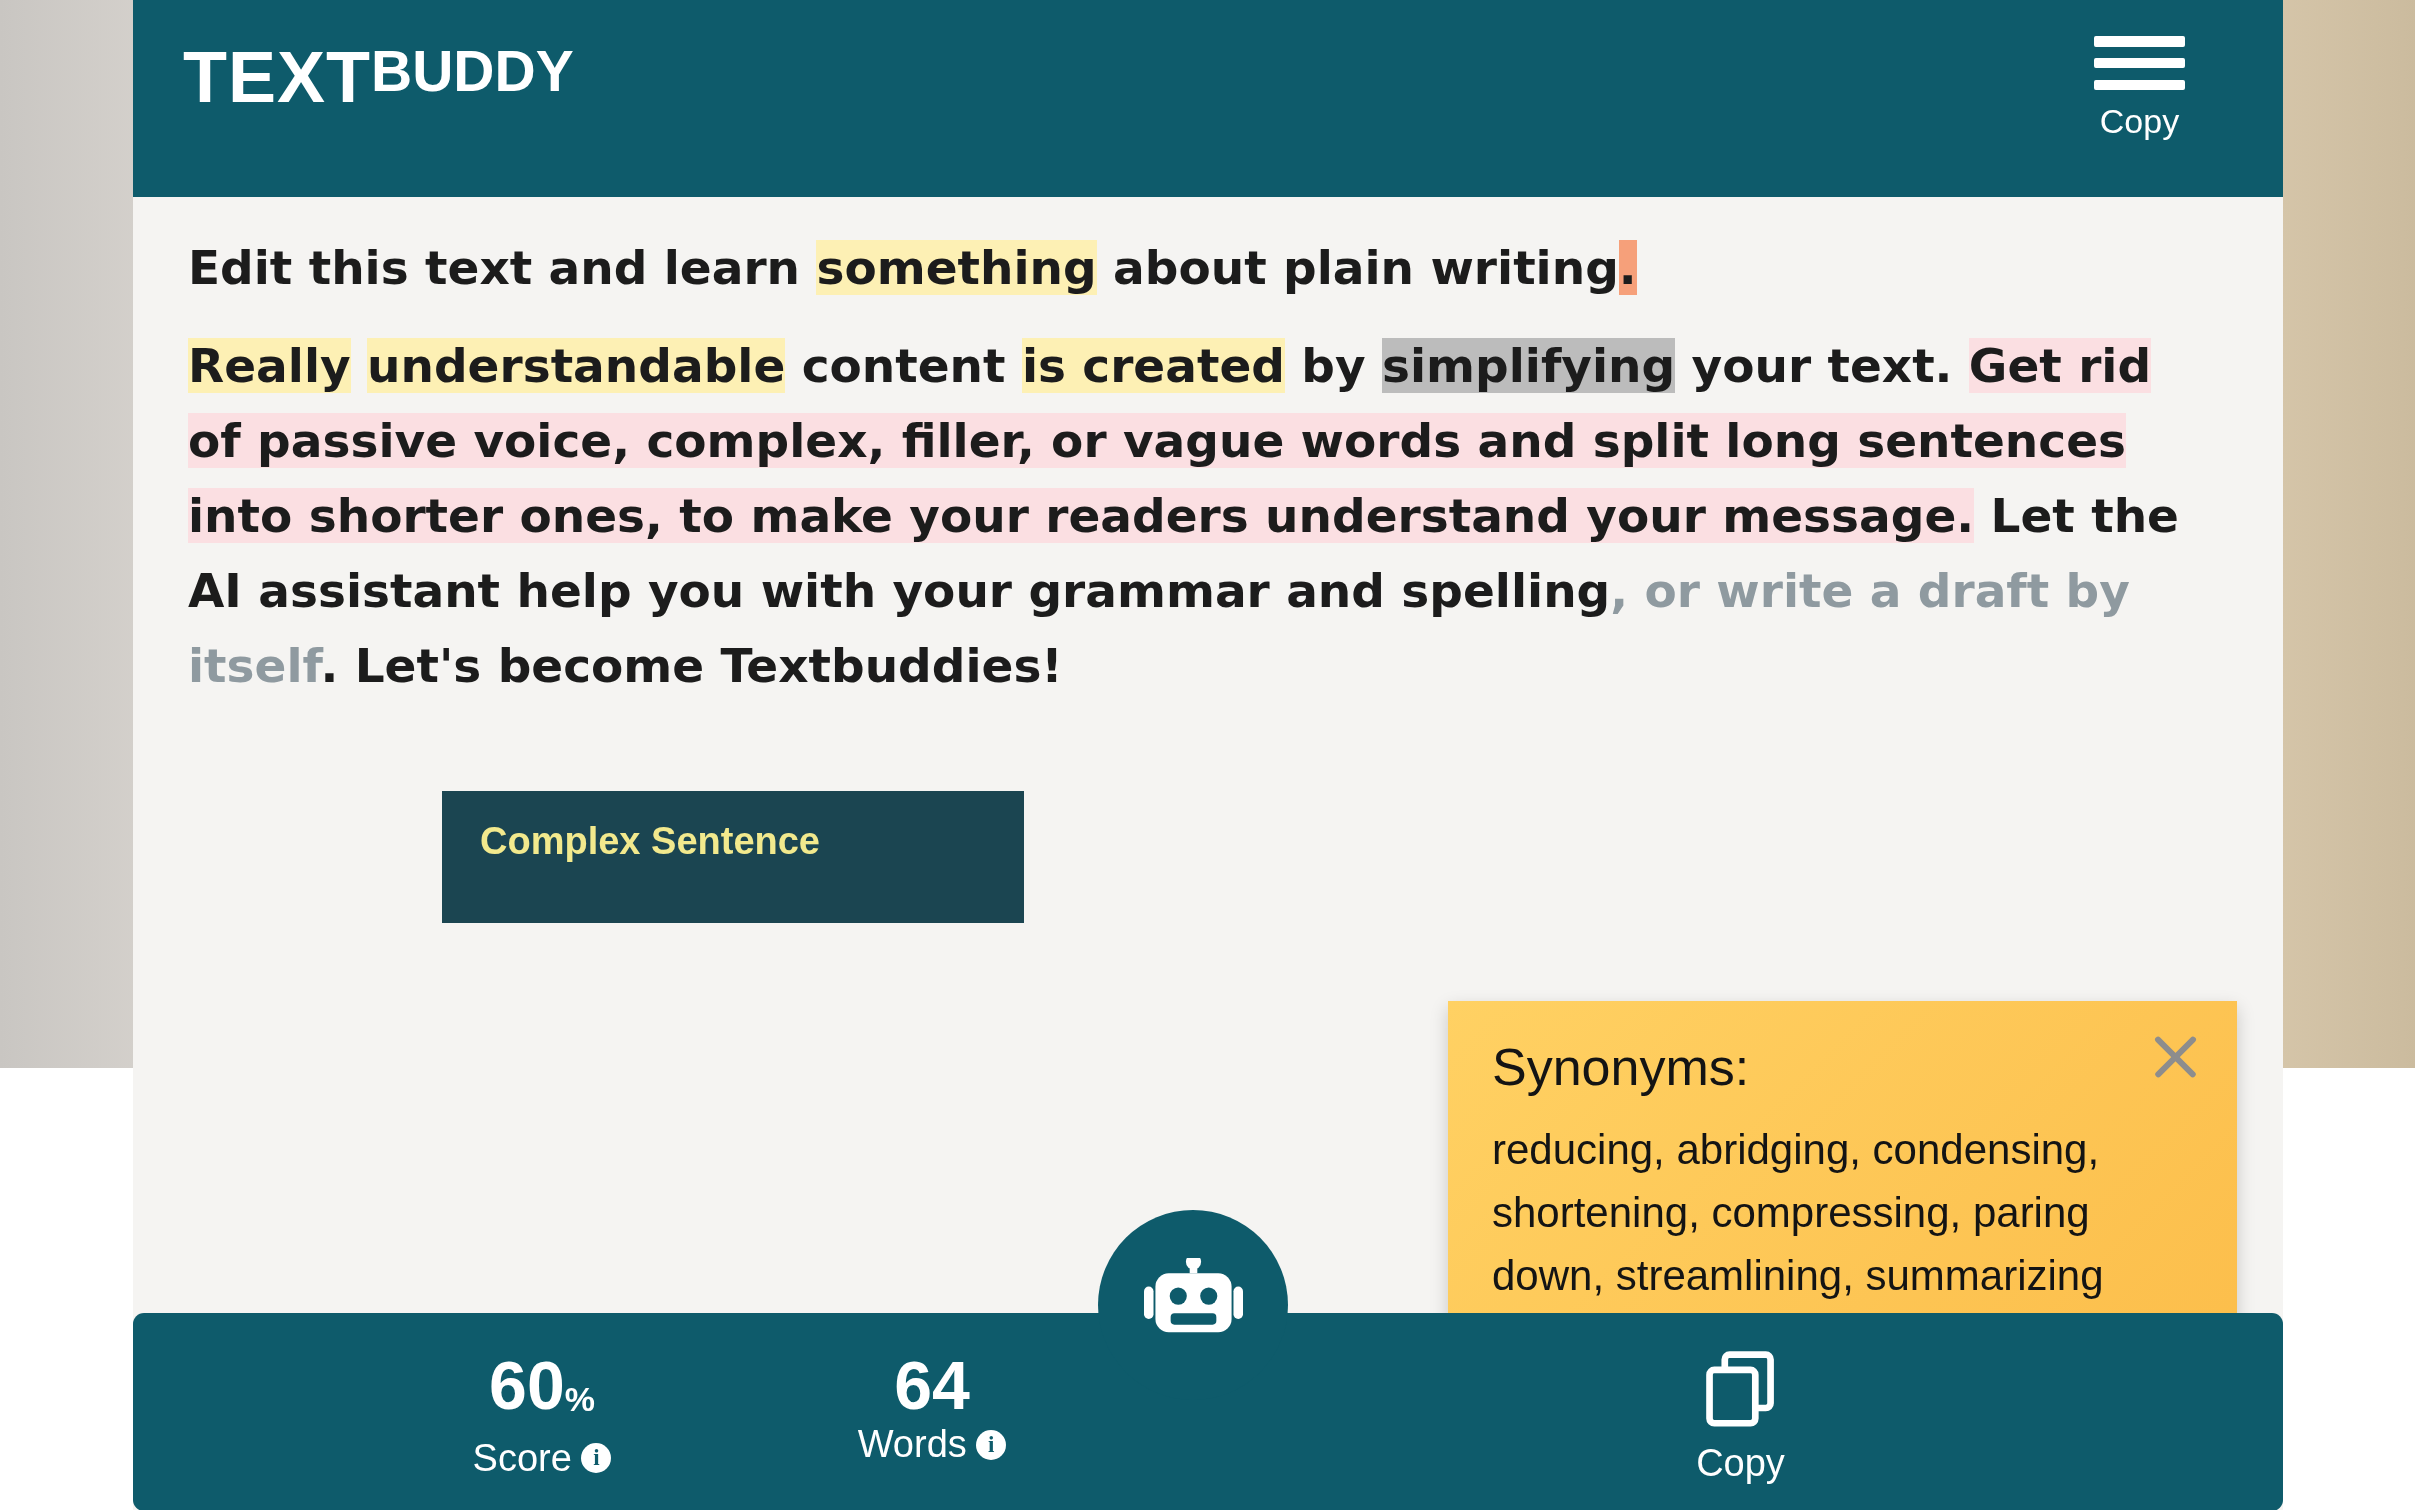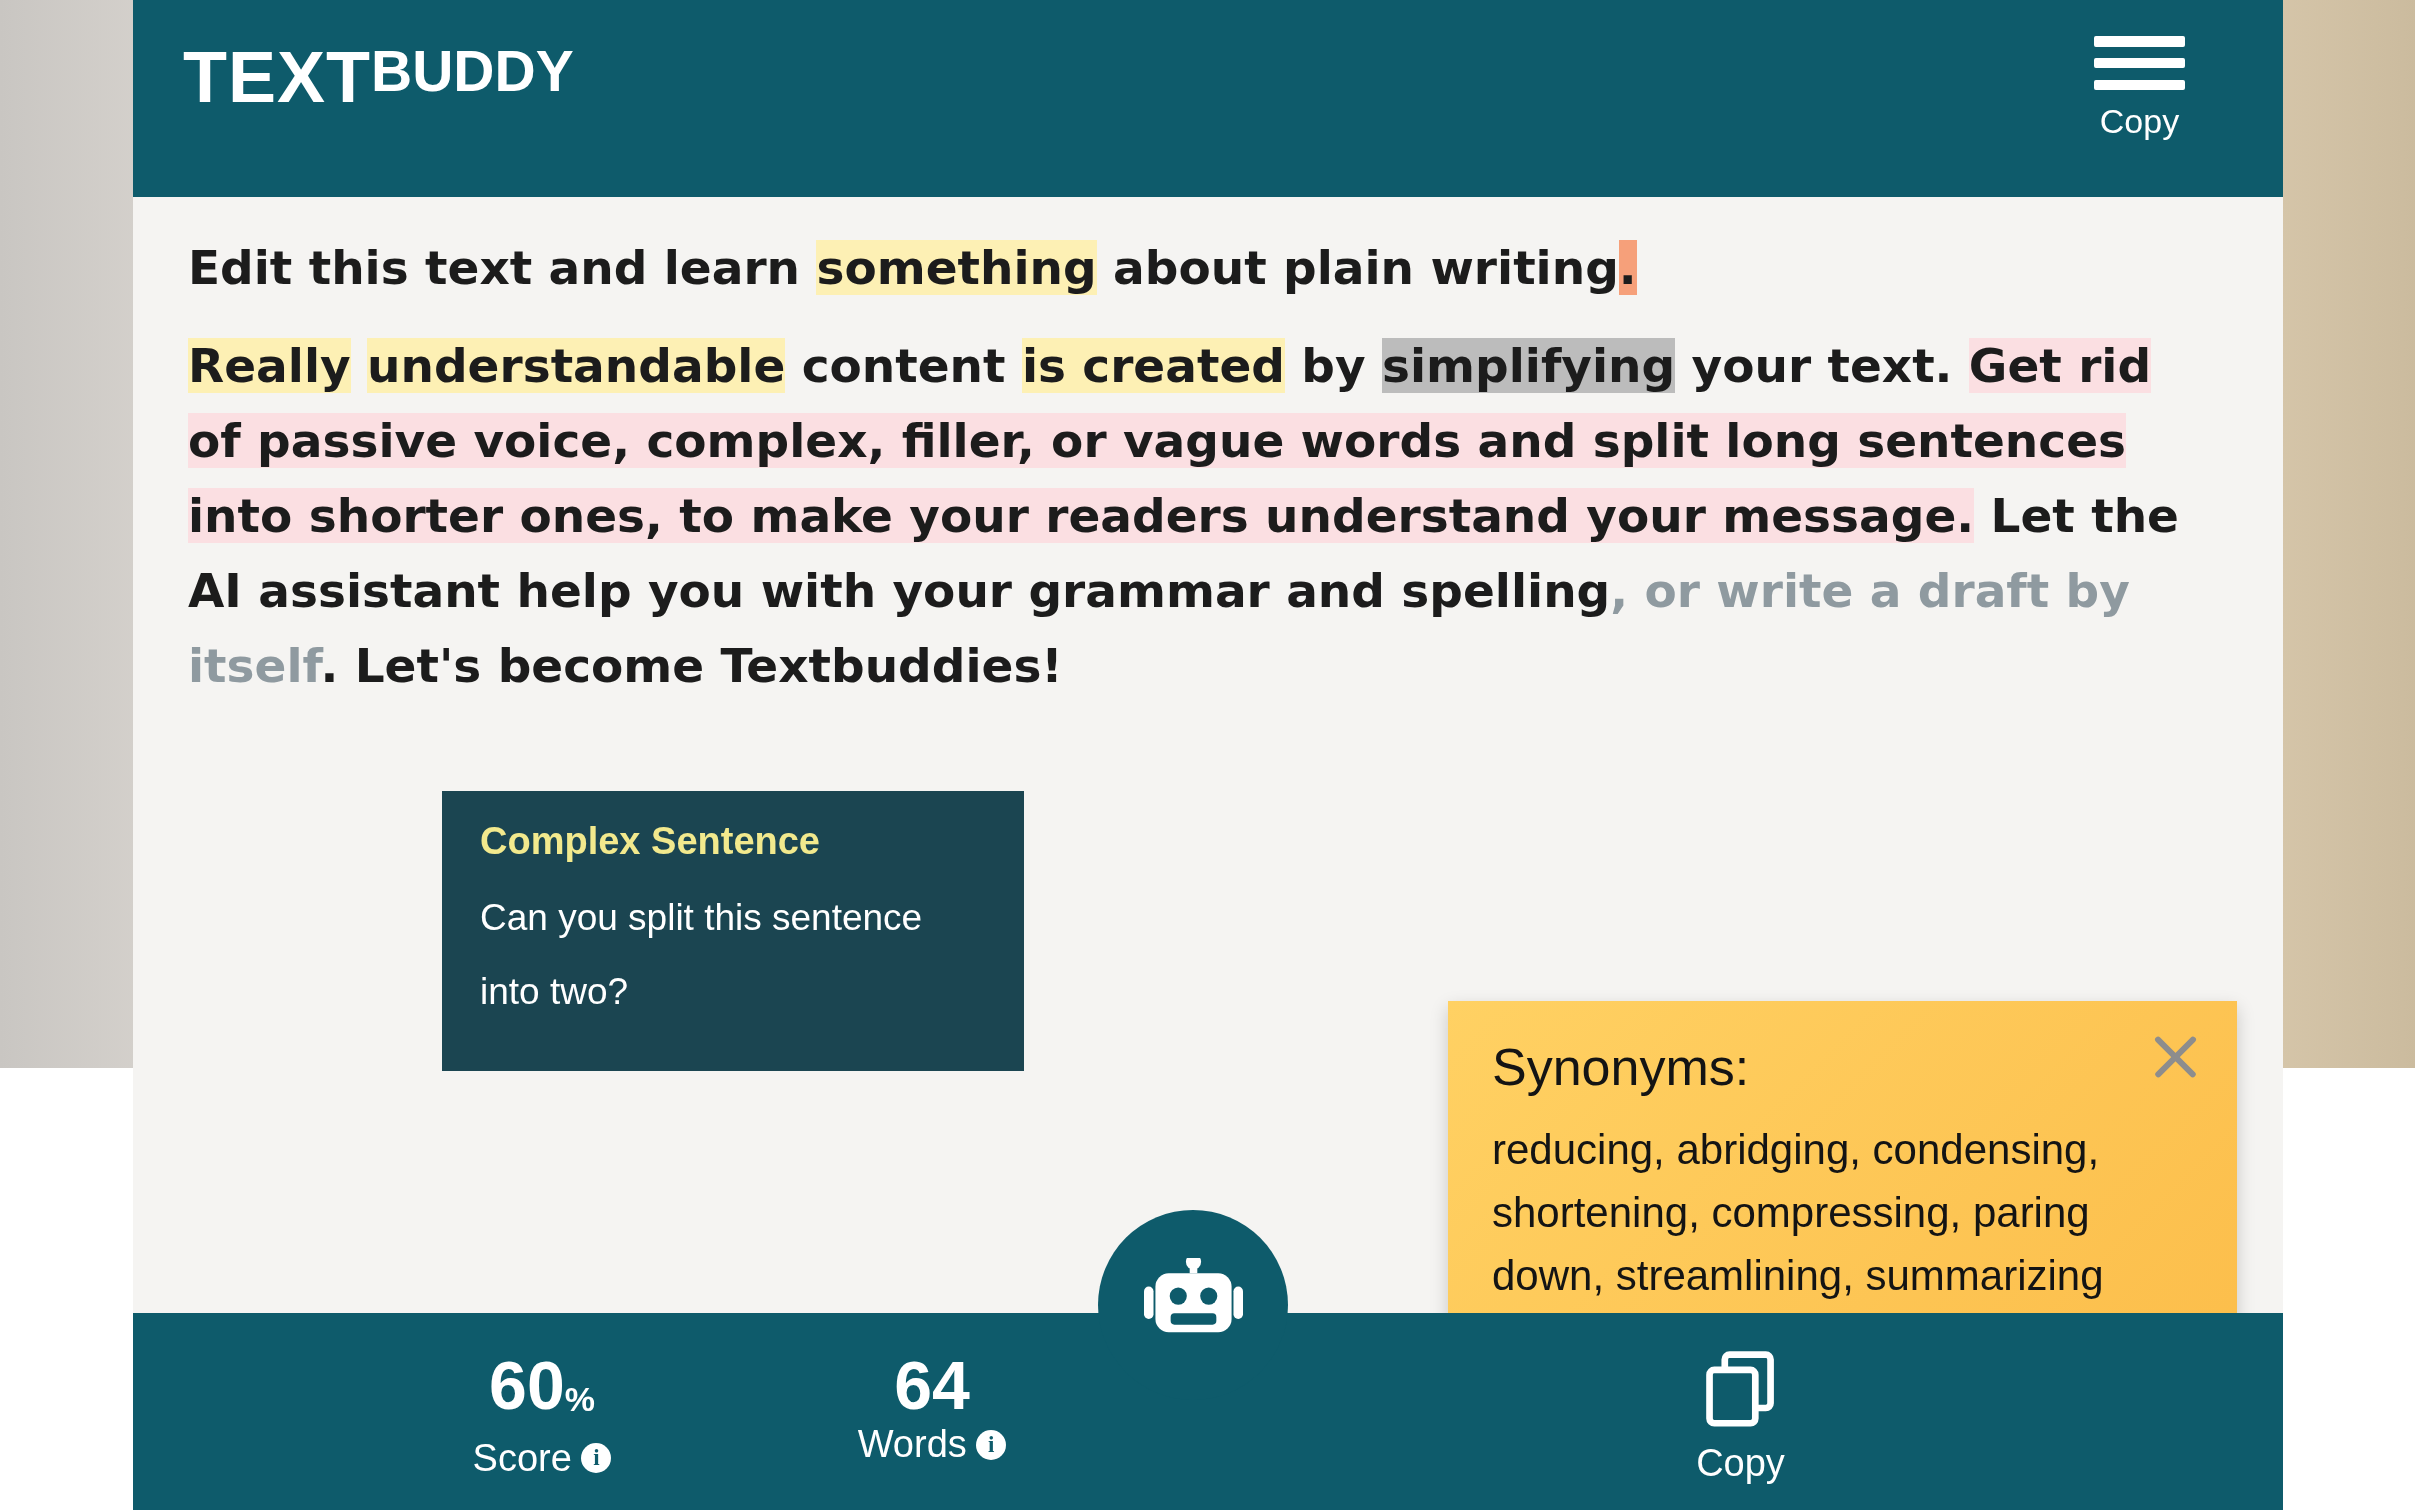--- a/index.html
+++ b/index.html
@@ -175,20 +175,21 @@
   #syn-close span:first-child { transform: rotate(45deg); }
   #syn-close span:last-child  { transform: rotate(-45deg); }
   
   #footer {
     position: absolute;
     left: 0;
     top: 1313px;
     width: 2150px;
     height: 198px;
     background: #0e5b6b;
+    border-radius: 11px;
   }
   .foot-item {
     position: absolute;
     text-align: center;
     color: #ffffff;
   }
   .foot-big {
     display: block;
     font-size: 68px;
     font-weight: bold;
@@ -263,21 +264,20 @@
     </div>
 
     <div id="editor">
       <div id="doc">
         <p><span>Edit this text and learn </span><span class="hl-yellow">something</span><span> about plain writing</span><span class="hl-orange">.</span></p>
         <p><span class="hl-yellow">Really</span><span> </span><span class="hl-yellow">understandable</span><span> content </span><span class="hl-yellow">is created</span><span> by </span><span class="hl-gray">simplifying</span><span> your text. </span><span class="hl-pink">Get rid of passive voice, complex, filler, or vague words and split long sentences into shorter ones, to make your readers understand your message.</span><span> Let the AI assistant help you with your grammar and spelling</span><span class="dim">, or write a draft by itself</span><span>. Let's become Textbuddies!</span></p>
       </div>
 
       <div id="tooltip">
         <span class="tt-title">Complex Sentence</span>
-        <span class="tt-body">Can you split this sentence into two?</span>
       </div>
 
       <div id="synonyms">
         <div id="syn-close">
             <span></span>
             <span></span>
           </div>
         <span class="syn-title">Synonyms:</span>
         <span class="syn-list">reducing, abridging, condensing, shortening, compressing, paring down, streamlining, summarizing</span>
       </div>

